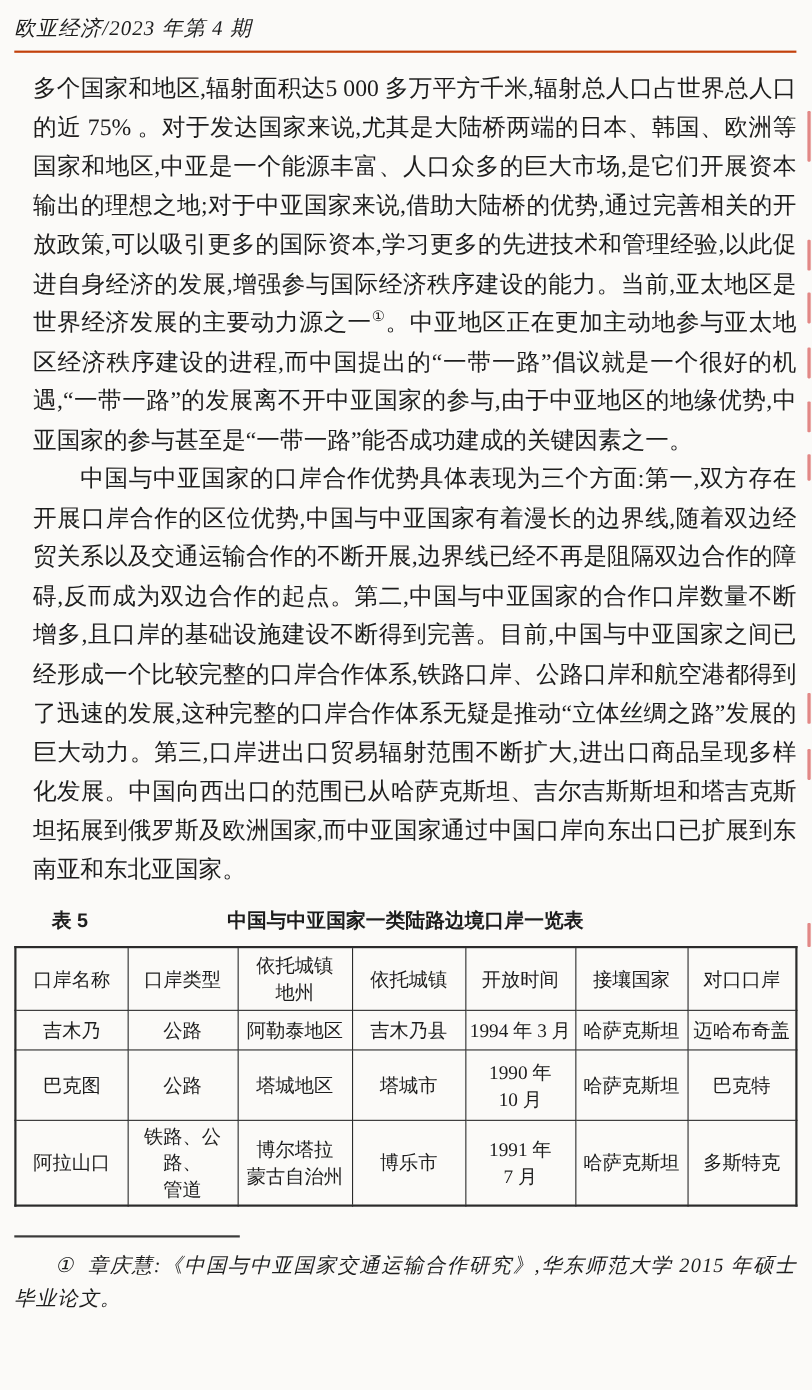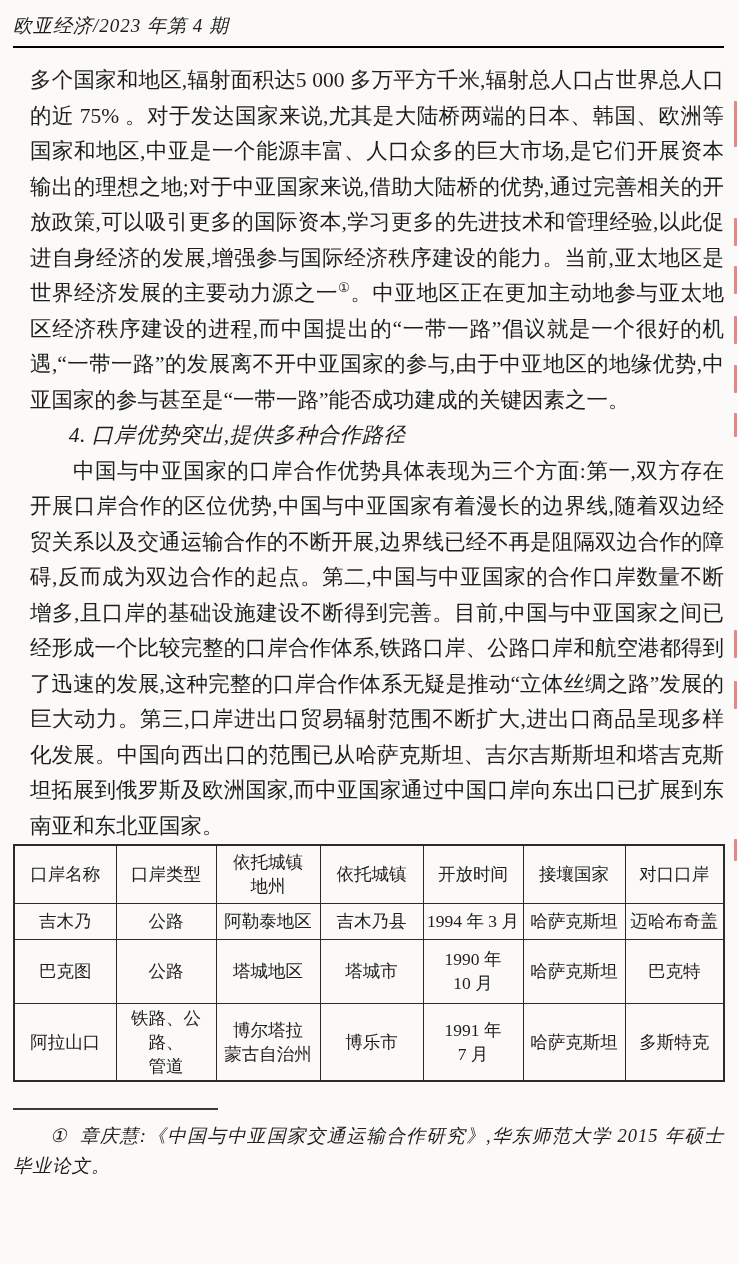--- a/index.html
+++ b/index.html
@@ -7,21 +7,21 @@
     width:738px; height:1264px; overflow:hidden;
     background:#fbfaf8;
     font-family:"Liberation Serif","DejaVu Serif",serif;
     color:#1d1d1d;
   }
   .page { position:relative; width:738px; height:1264px; }
 
   .header {
     margin:13px 14px 0 13px;
     font-size:19px; font-style:italic; letter-spacing:1px;
-    padding-bottom:7px; border-bottom:2px solid #000000;
+    padding-bottom:7px; border-bottom:2px solid #c2410c;
   }
 
   .content {
     margin:15px 14px 0 30px;
     font-size:21.5px; line-height:35.5px;
     text-align:justify;
   }
   .para { margin:0; text-indent:2em; }
   .no-indent { text-indent:0; }
   .heading { margin:0; font-style:italic; text-indent:1.8em; letter-spacing:0.5px; }
@@ -68,25 +68,28 @@
 <body>
 
 <div class="page">
 
   <div class="header">
     <span>欧亚经济/2023 年第 4 期</span>
   </div>
 
   <div class="content">
     <p class="para no-indent"><span>多个国家和地区,辐射面积达5 000 多万平方千米,辐射总人口占世界总人口的近 75% 。对于发达国家来说,尤其是大陆桥两端的日本、韩国、欧洲等国家和地区,中亚是一个能源丰富、人口众多的巨大市场,是它们开展资本输出的理想之地;对于中亚国家来说,借助大陆桥的优势,通过完善相关的开放政策,可以吸引更多的国际资本,学习更多的先进技术和管理经验,以此促进自身经济的发展,增强参与国际经济秩序建设的能力。当前,亚太地区是世界经济发展的主要动力源之一</span><sup class="fn-ref">①</sup><span>。中亚地区正在更加主动地参与亚太地区经济秩序建设的进程,而中国提出的“一带一路”倡议就是一个很好的机遇,“一带一路”的发展离不开中亚国家的参与,由于中亚地区的地缘优势,中亚国家的参与甚至是“一带一路”能否成功建成的关键因素之一。</span></p>
-    <p class="heading">4. 口岸优势突出,提供多种合作路径</p>
     <p class="para">中国与中亚国家的口岸合作优势具体表现为三个方面:第一,双方存在开展口岸合作的区位优势,中国与中亚国家有着漫长的边界线,随着双边经贸关系以及交通运输合作的不断开展,边界线已经不再是阻隔双边合作的障碍,反而成为双边合作的起点。第二,中国与中亚国家的合作口岸数量不断增多,且口岸的基础设施建设不断得到完善。目前,中国与中亚国家之间已经形成一个比较完整的口岸合作体系,铁路口岸、公路口岸和航空港都得到了迅速的发展,这种完整的口岸合作体系无疑是推动“立体丝绸之路”发展的巨大动力。第三,口岸进出口贸易辐射范围不断扩大,进出口商品呈现多样化发展。中国向西出口的范围已从哈萨克斯坦、吉尔吉斯斯坦和塔吉克斯坦拓展到俄罗斯及欧洲国家,而中亚国家通过中国口岸向东出口已扩展到东南亚和东北亚国家。</p>
   </div>
 
   <div class="table-block">
+    <div class="caption">
+      <span class="tlabel">表 5</span>
+      <span class="ttitle">中国与中亚国家一类陆路边境口岸一览表</span>
+    </div>
     <table>
       <colgroup>
         <col style="width:102px">
           <col style="width:100px">
           <col style="width:104px">
         <col style="width:103px">
           <col style="width:100px">
           <col style="width:102px">
         <col style="width:99px">
       </colgroup>

